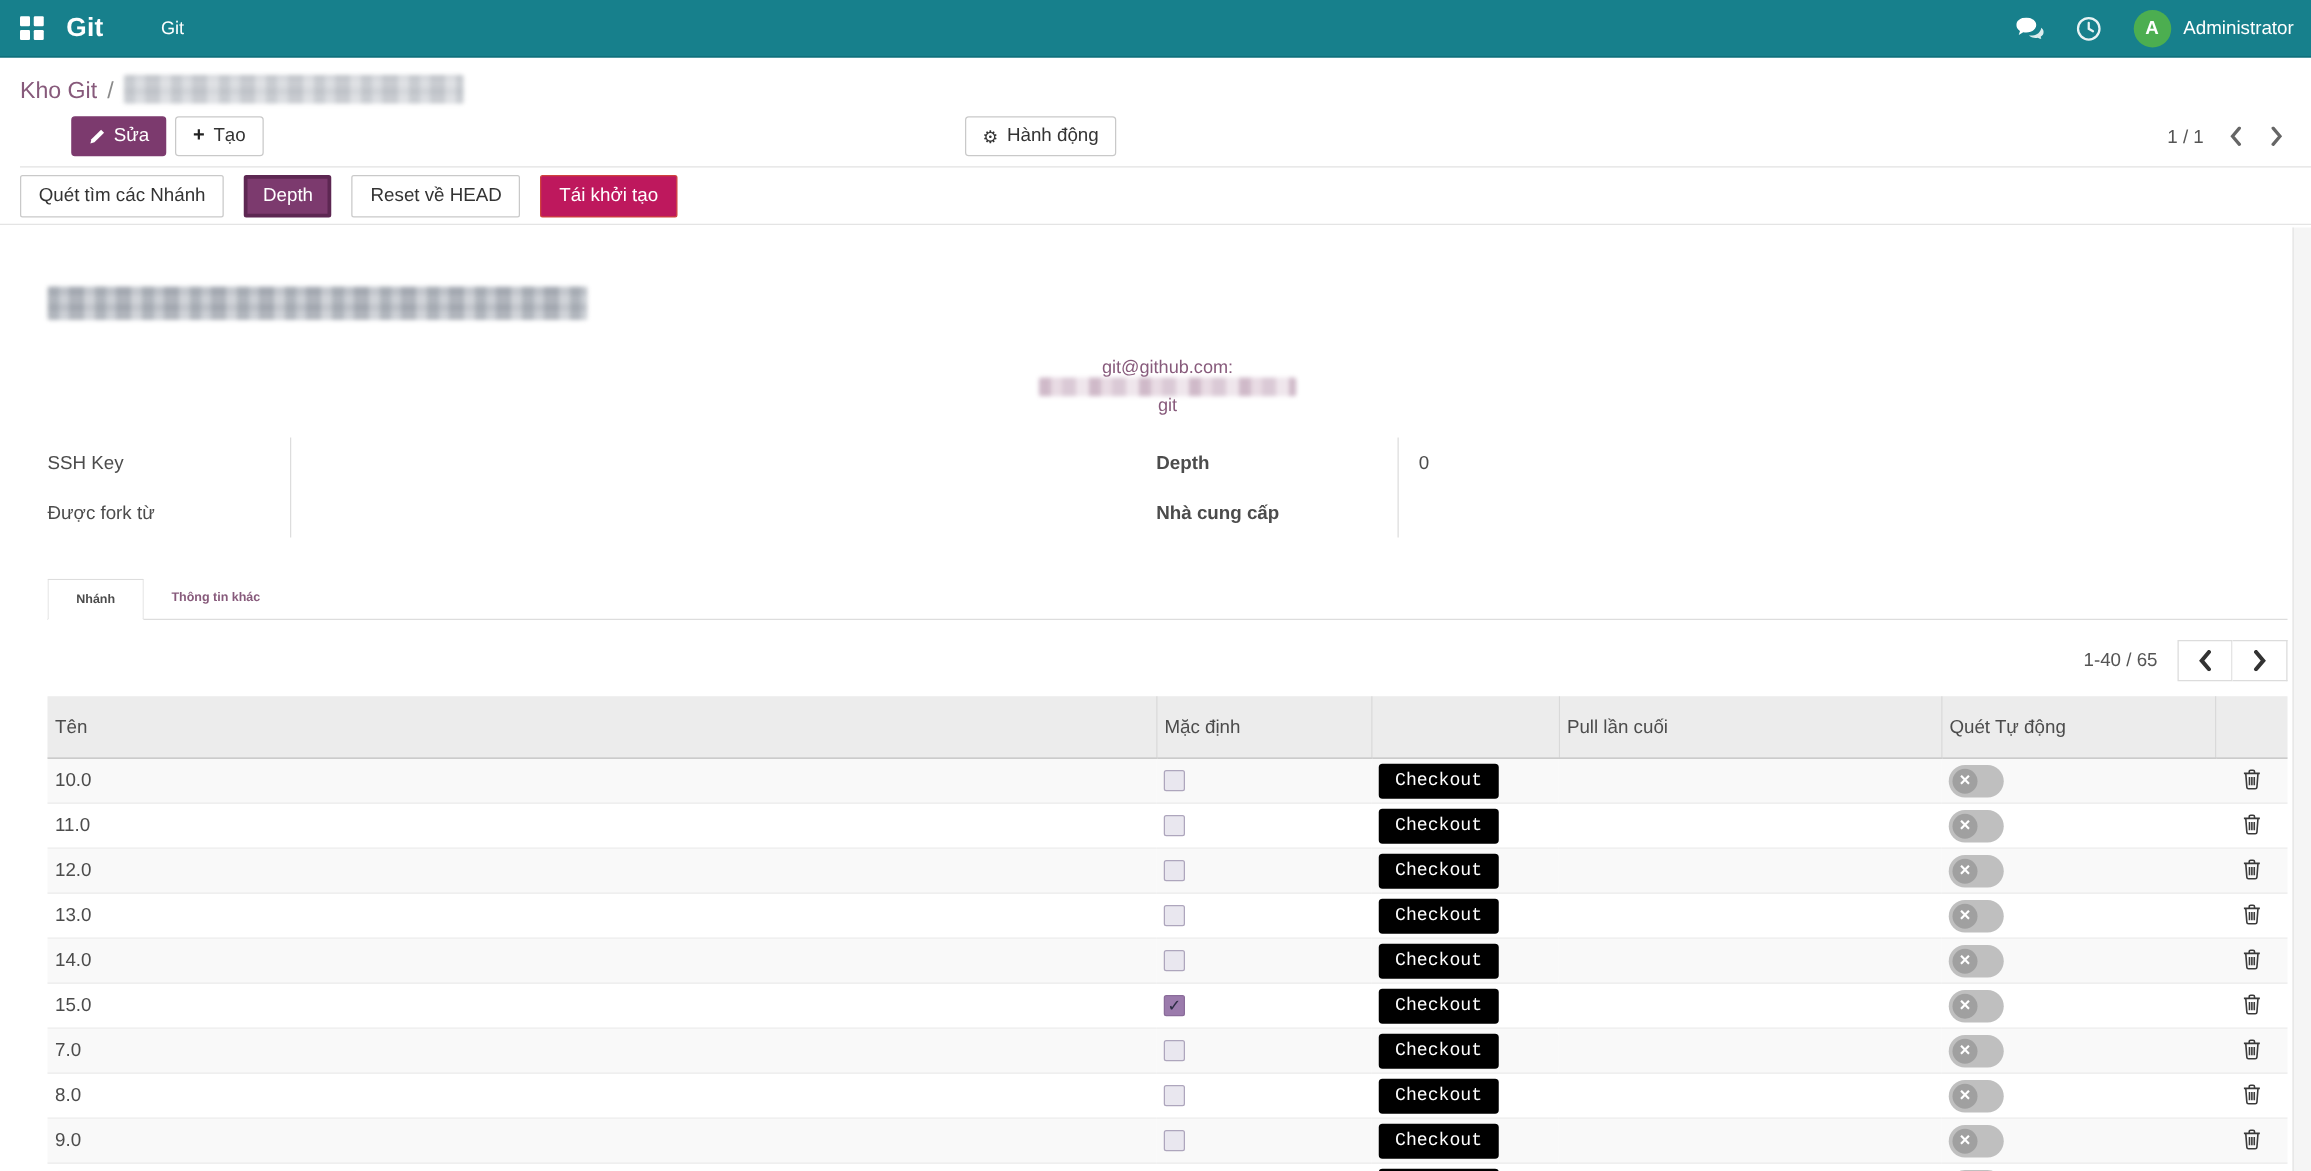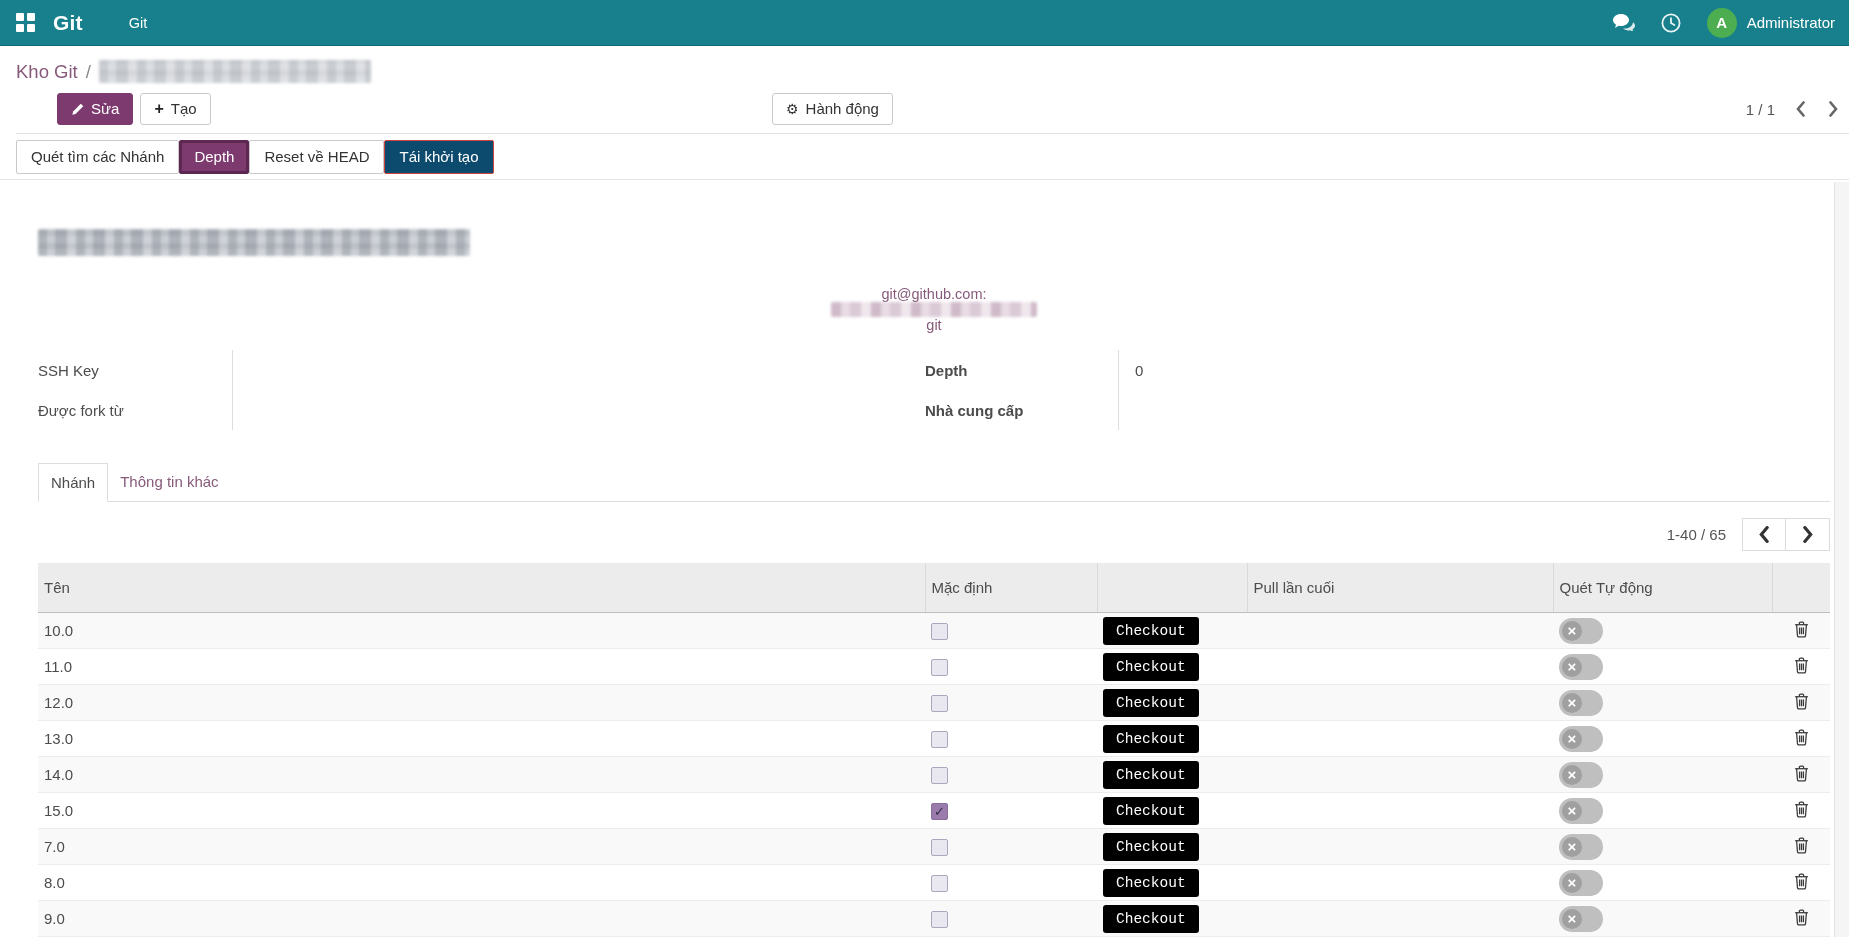--- a/index.html
+++ b/index.html
@@ -37,33 +37,33 @@
     border-bottom:1px solid #e2e2e2; margin-right:0; padding-right:16px;padding-left:41px; }
   .btn {
     font-family:inherit; font-size:15px; padding:6px 13px; border:1px solid #c9c9c9;
     background:#fff; color:#333; border-radius:3px; cursor:pointer; display:inline-flex;
     align-items:center; gap:7px; line-height:1.25;
   }
   .btn-primary { background:#7C3A6E; border-color:#7C3A6E; color:#fff; }
   .btn-action { position:absolute; left:756px; }
   .gear-glyph { font-size:14px; line-height:1; }
   .plus-glyph { font-weight:bold; font-size:16px; line-height:1; color:#222; }
-  .cp-pager { position:absolute; right:8px; display:flex; align-items:center; gap:18px; color:#555; }
+  .cp-pager { position:absolute; right:20px; display:flex; align-items:center; gap:18px; color:#555; }
   .pager-count { font-size:15px; }
   .pager-arrow { background:none; border:none; padding:2px; cursor:pointer; display:flex; }
 
   
-  .action-bar { height:46px; display:flex; align-items:center; padding:0 16px;
+  .action-bar { height:46px; display:flex; align-items:center; gap:16px; padding:0 16px;
     border-bottom:1px solid #e4e4e4; background:#fff; }
   .abtn {
     font-family:inherit; font-size:15px; height:34px; padding:0 14px; border:1px solid #c9c9c9;
     background:#fff; color:#333; border-radius:2px; cursor:pointer;
   }
   .abtn-highlight { background:#7C3A6E; color:#fff; border:3px solid #5d2752; padding:0 12px; }
-  .abtn-danger { background:#0c4a6e; color:#fff; border-color:#d0433e; }
+  .abtn-danger { background:#be185d; color:#fff; border-color:#d0433e; }
 
   
   .redact {
     display:inline-block; vertical-align:middle; border-radius:2px;
     background-image:
       repeating-linear-gradient(90deg, rgba(118,126,138,.55) 0 9px, rgba(168,174,184,.40) 9px 17px,
         rgba(98,106,120,.45) 17px 29px, rgba(186,190,198,.45) 29px 38px),
       repeating-linear-gradient(0deg, rgba(196,200,206,.85) 0 7px, rgba(148,154,164,.75) 7px 13px);
     filter:blur(1.8px);
   }
@@ -87,21 +87,21 @@
   .o-group .labels { display:flex; flex-direction:column; }
   .o-group .values { border-left:1px solid #ddd; display:flex; flex-direction:column; }
   .o-group .cell { height:40px; display:flex; align-items:center; font-size:15px; color:#4c4c4c; }
   .group-left .labels { width:194px; }
   .group-left .values { width:693px; padding-left:16px; }
   .group-right .labels { width:193px;font-weight:bold; }
   .group-right .values { width:360px; padding-left:16px; }
 
   
   .tabs { margin-top:33px; border-bottom:1px solid #ddd; display:flex; }
-  .tab { padding:10px 12px; font-size:15px; cursor:pointer; }
+  .tab { padding:10px 22px; font-size:10px; cursor:pointer;font-weight:bold; }
   .tab.active {
     border:1px solid #ddd; border-bottom:1px solid #fff; margin-bottom:-1px;
     background:#fff; color:#4c4c4c; border-radius:1px 1px 0 0;
   }
   .tab.inactive { color:#875A7B; }
 
   
   .list-pager { display:flex; justify-content:flex-end; align-items:center; padding:16px 0 12px 0; gap:16px; }
   .list-pager .pages { font-size:15px; color:#555; }
   .list-pager .pbtns { display:flex; }

